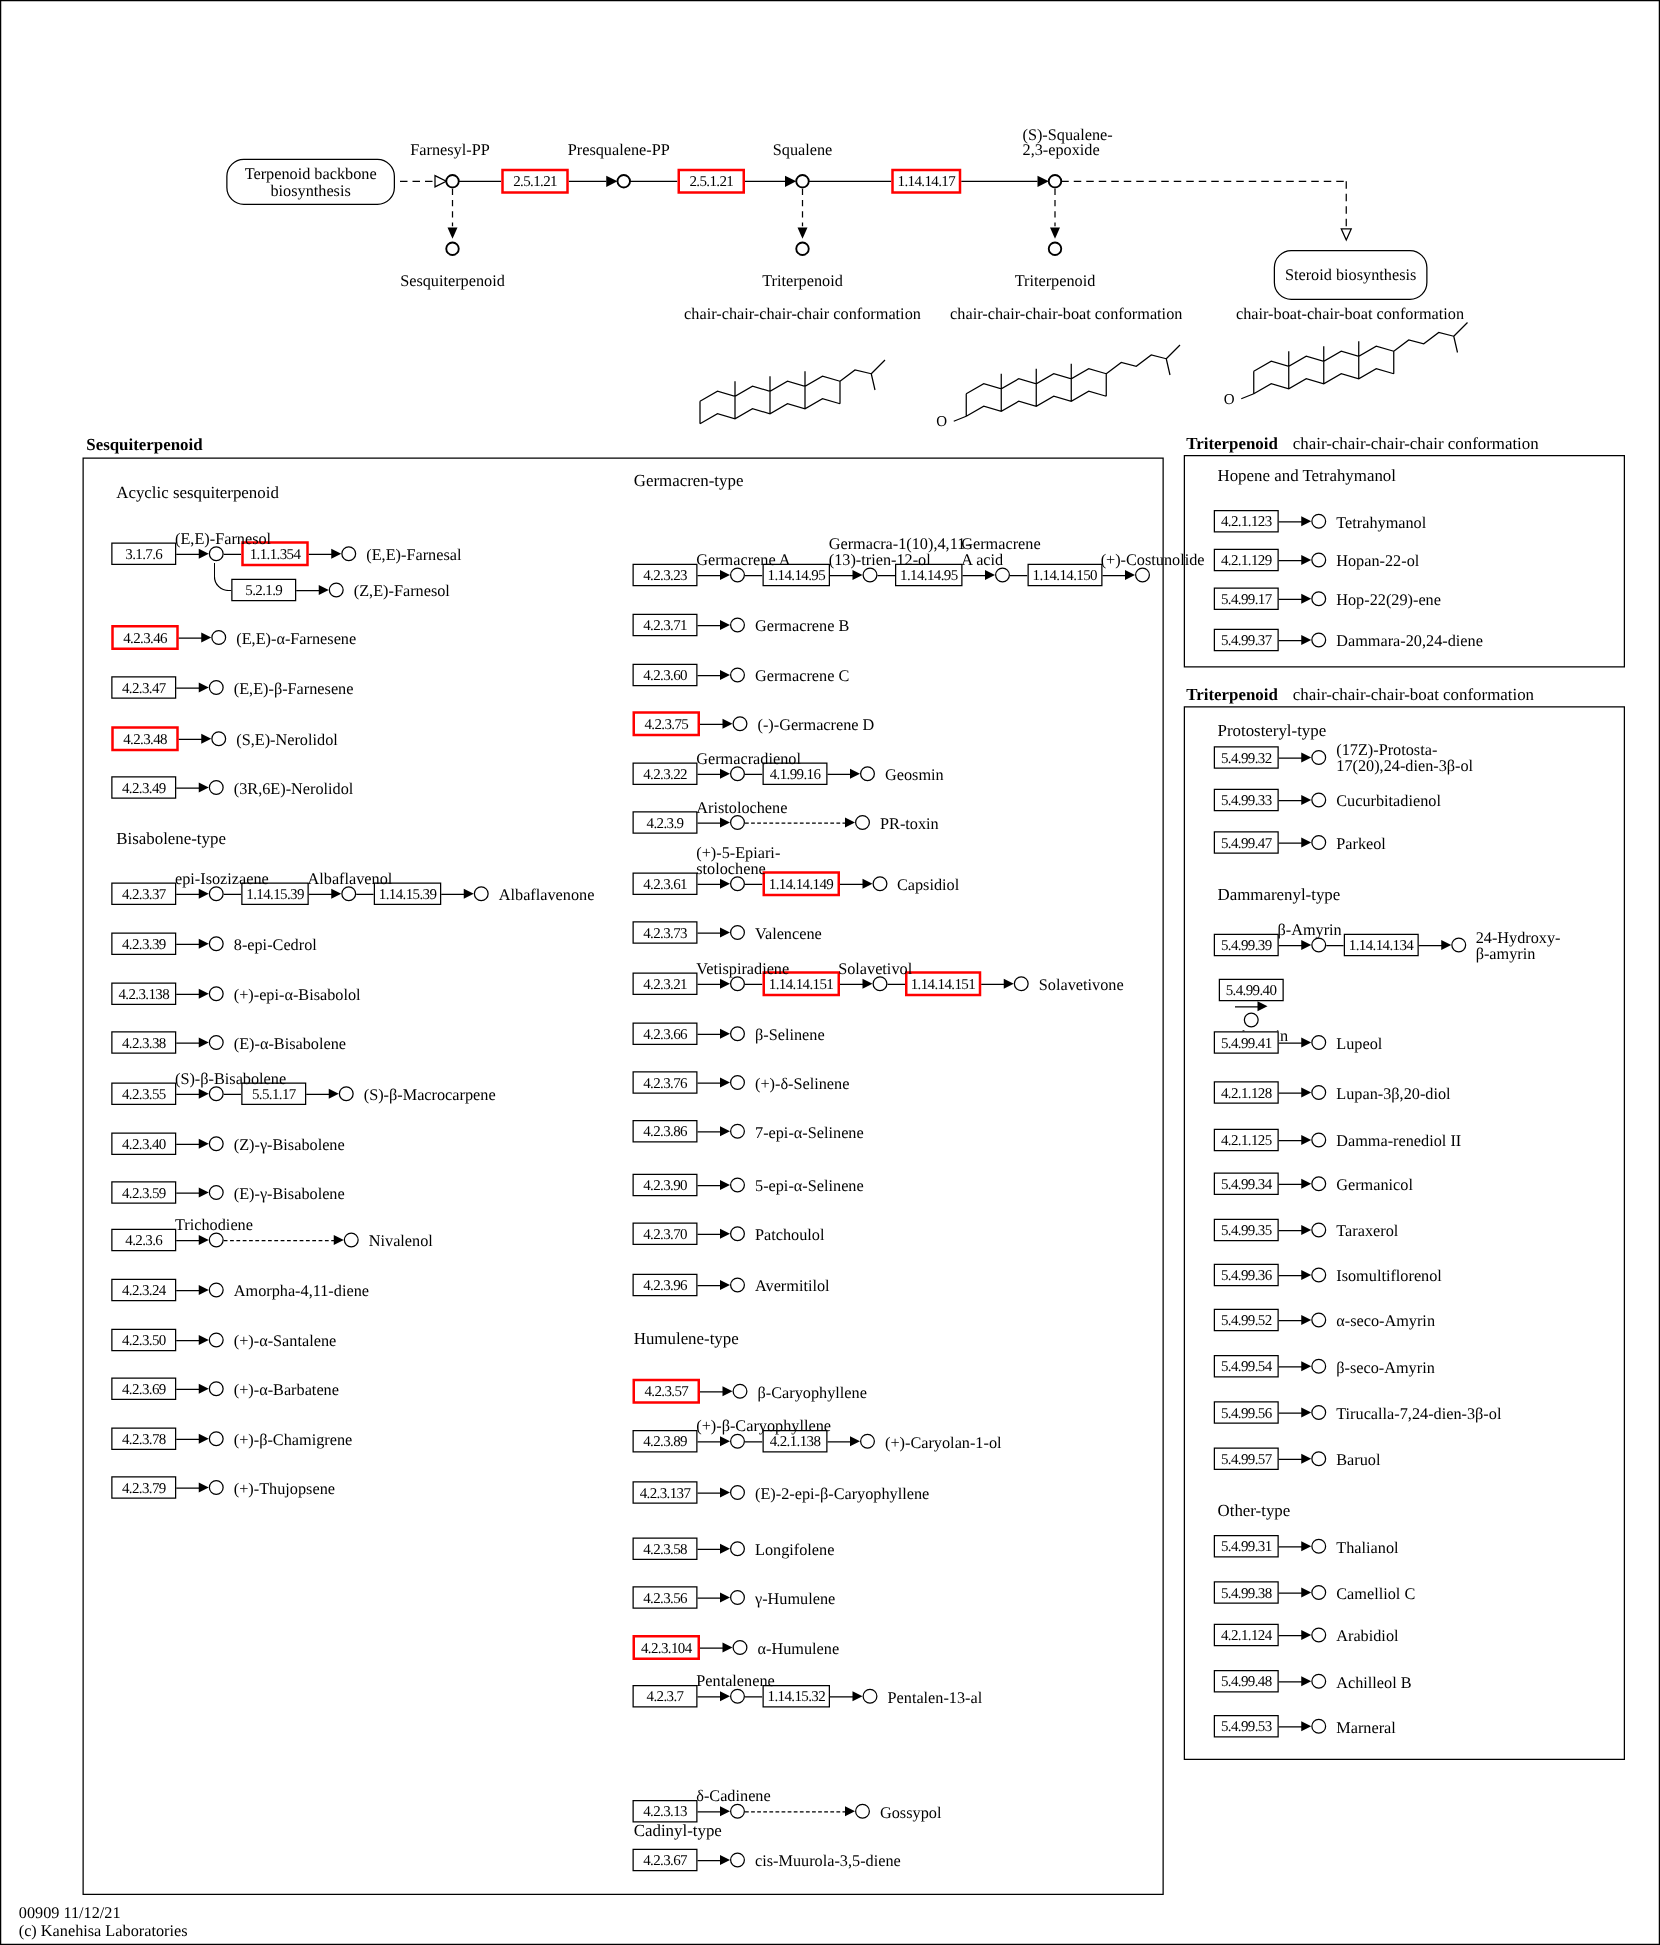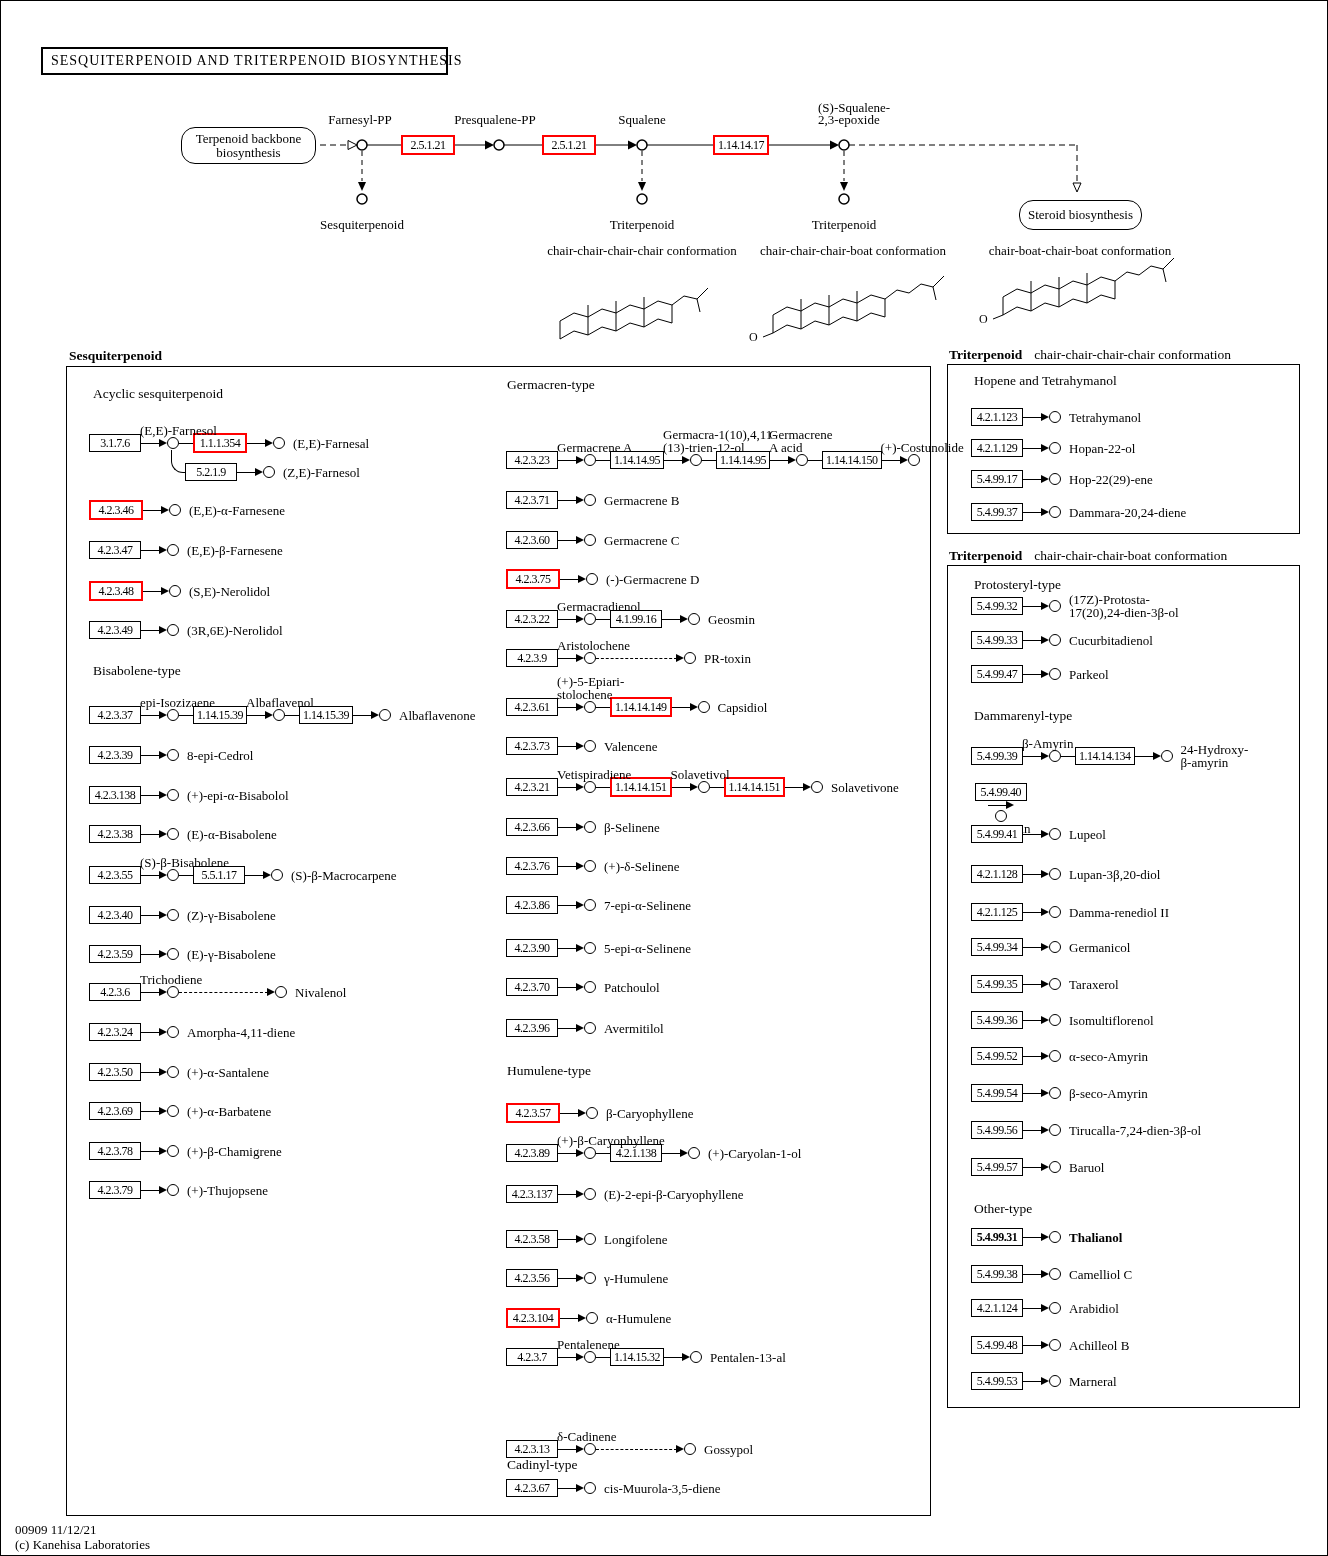--- a/index.html
+++ b/index.html
@@ -92,27 +92,24 @@
     <g fill="none" stroke="#000">
       <path transform="translate(766,246)" d="M-4,90 L6,86 M6,86 l14,-8 l14,4 l14,-8 l14,4 l14,-8 l14,4 l14,-8 l14,4 M6,68 l14,-8 l14,4 l14,-8 l14,4 l14,-8 l14,4 l14,-8 l14,4 M6,86 V68 M34,82 V64 M62,78 V60 M90,74 V56 M118,70 V52 M34,64 v-12 M62,60 v-12 M90,56 v-12 M118,52 l12,-9 l12,3 l12,-9 l12,3 m0,0 l11,-11 m-11,11 l3,13"></path>
       <text x="748" y="340" font-size="12" fill="#000" stroke="none" font-family="Liberation Serif,serif">O</text>
     </g>
     <g fill="none" stroke="#000">
       <path transform="translate(996,228)" d="M-4,90 L6,86 M6,86 l14,-8 l14,4 l14,-8 l14,4 l14,-8 l14,4 l14,-8 l14,4 M6,68 l14,-8 l14,4 l14,-8 l14,4 l14,-8 l14,4 l14,-8 l14,4 M6,86 V68 M34,82 V64 M62,78 V60 M90,74 V56 M118,70 V52 M34,64 v-12 M62,60 v-12 M90,56 v-12 M118,52 l12,-9 l12,3 l12,-9 l12,3 m0,0 l11,-11 m-11,11 l3,13"></path>
       <text x="978" y="322" font-size="12" fill="#000" stroke="none" font-family="Liberation Serif,serif">O</text>
     </g>
   </svg>
 
-  <div class="title-box">
-    <span>SESQUITERPENOID  AND  TRITERPENOID  BIOSYNTHESIS</span>
-  </div>
 
   <div class="rounded" style="left:180px;top:126px;width:135px;height:37px;">Terpenoid backbone
 biosynthesis</div>
-  <div class="rounded" style="left:1018px;top:199px;width:123px;height:30px;">Steroid biosynthesis</div>
+  <div class="rounded" style="left:1018px;top:199px;width:123px;height:40px;">Steroid biosynthesis</div>
 
   <div class="node-label" style="left:359px;top:112px;">Farnesyl-PP</div>
   <div class="node-label" style="left:494px;top:112px;">Presqualene-PP</div>
   <div class="node-label" style="left:641px;top:112px;">Squalene</div>
   <div class="ml-label" style="left:817px;top:101px;">(S)-Squalene-
 2,3-epoxide</div>
 
   <div class="ec red abs" style="left:400px;top:134px;">2.5.1.21</div>
   <div class="ec red abs" style="left:541px;top:134px;">2.5.1.21</div>
   <div class="ec red abs" style="left:712px;top:134px;">1.14.14.17</div>
@@ -620,21 +617,21 @@
       <span class="arr"></span>
       <span class="o"></span>
       <span class="txt">Tirucalla-7,24-dien-3β-ol</span>
     </div>
     <div class="row" style="left: 970px; top: 1156px;">
       <div class="ec">5.4.99.57</div>
       <span class="arr"></span>
       <span class="o"></span>
       <span class="txt">Baruol</span>
     </div>
-    <div class="row" style="left: 970px; top: 1226px; font-weight: bold;">
+    <div class="row" style="left: 970px; top: 1226px;">
       <div class="ec">5.4.99.31</div>
       <span class="arr"></span>
       <span class="o"></span>
       <span class="txt">Thalianol</span>
     </div>
     <div class="row" style="left: 970px; top: 1263px;">
       <div class="ec">5.4.99.38</div>
       <span class="arr"></span>
       <span class="o"></span>
       <span class="txt">Camelliol C</span>

